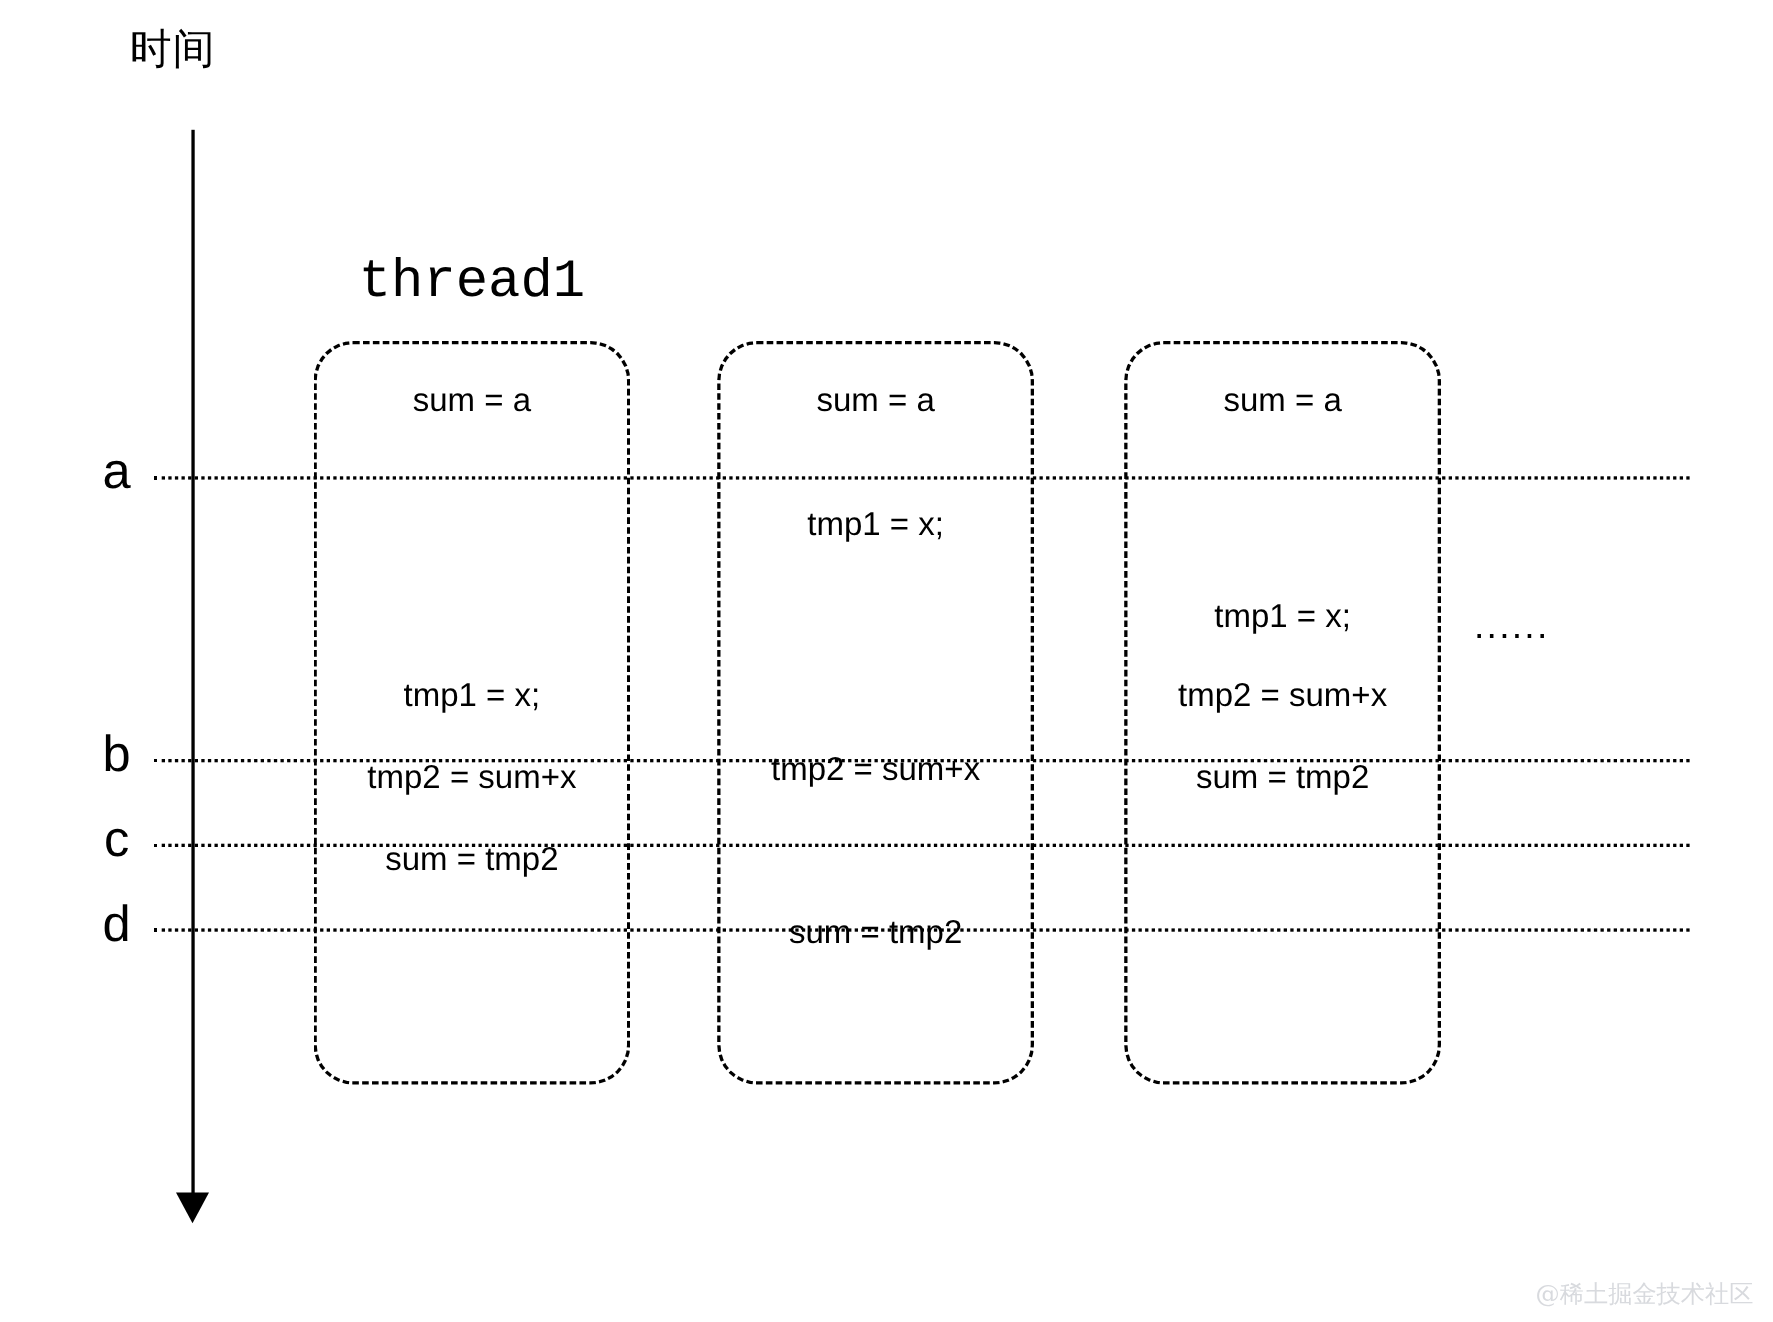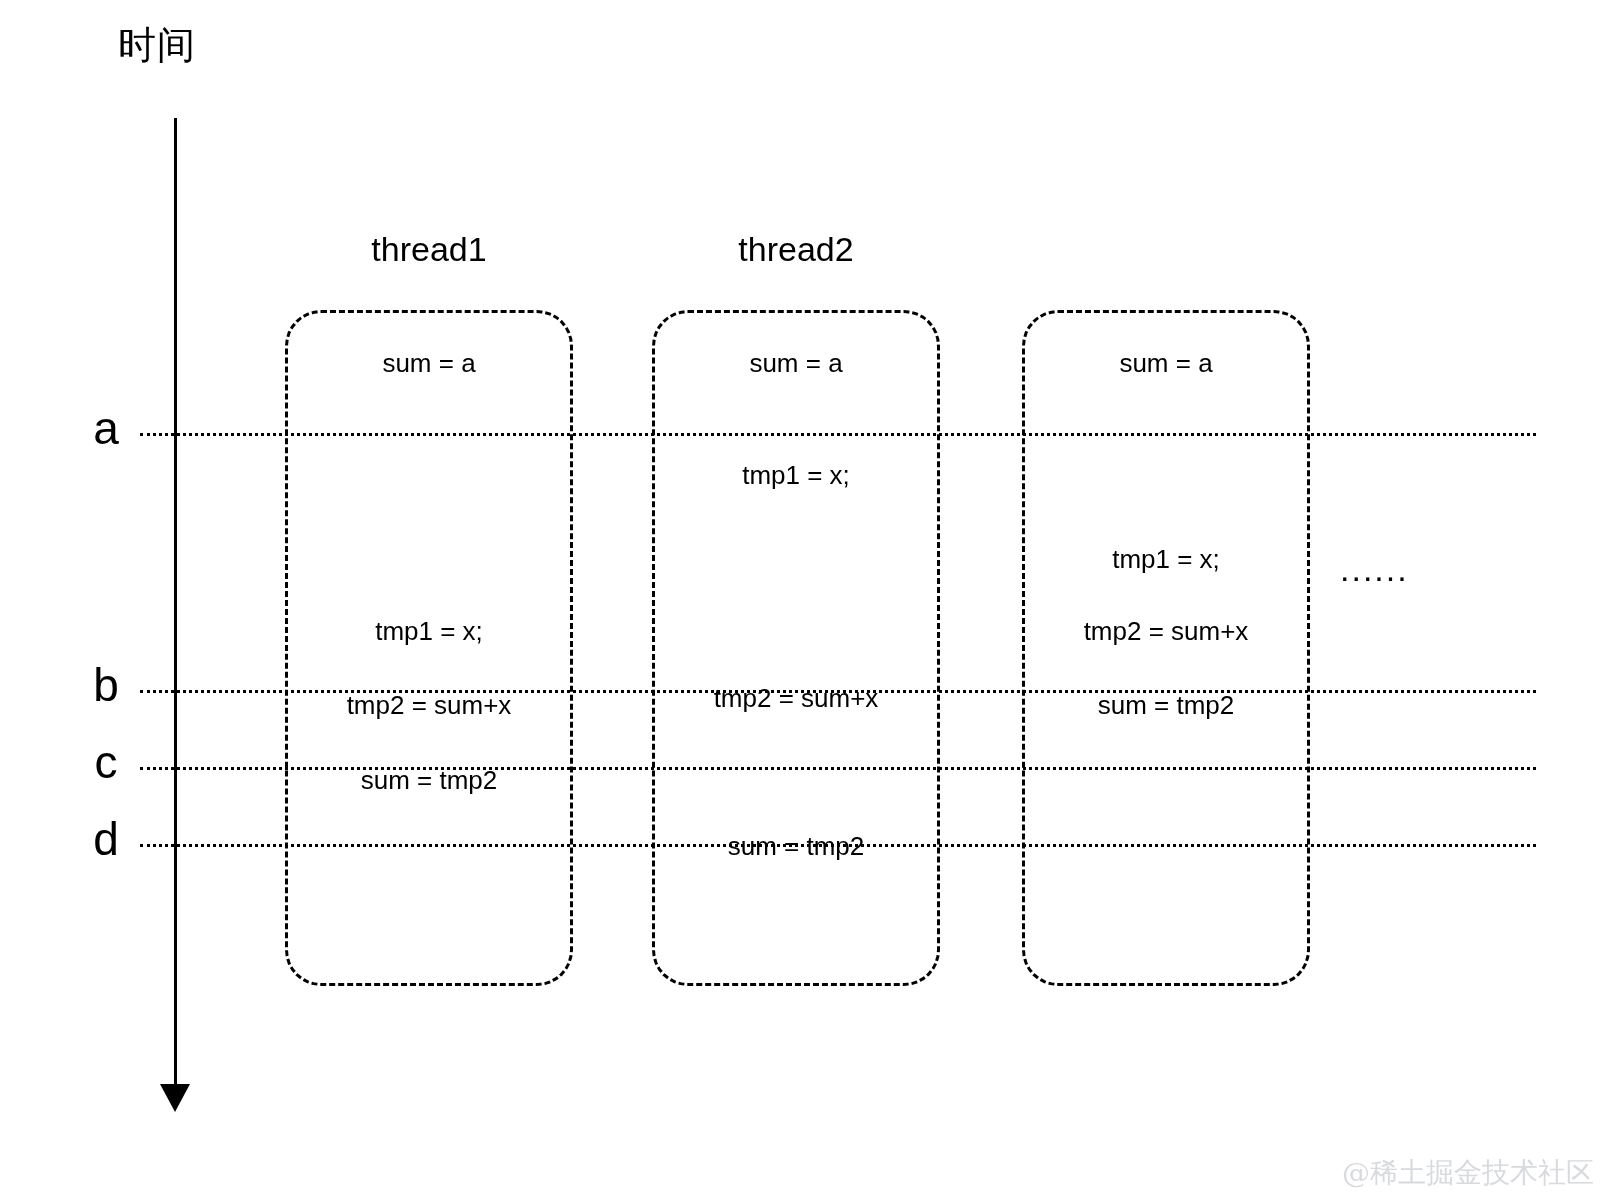--- a/index.html
+++ b/index.html
@@ -77,62 +77,63 @@
   .thread-col {
     position: absolute;
     top: 0;
   }
   .thread-title {
     position: absolute;
     top: 232px;
     left: 0;
     width: 100%;
     text-align: center;
-    font-size: 34px;
+    font-size: 49px;
     line-height: 1;
     white-space: nowrap;
+    font-family: Liberation Mono, monospace;
   }
   .thread-box {
     position: absolute;
     top: 310px;
     left: 0;
     width: 100%;
     height: 676px;
     border: 3px dashed #000000;
     border-radius: 36px;
     box-sizing: border-box;
     background: transparent;
   }
   .stmt {
     position: absolute;
     left: 0;
     width: 100%;
     text-align: center;
-    font-size: 26px;
+    font-size: 30px;
     line-height: 1;
     white-space: nowrap;
   }
 
   
   .ellipsis {
     position: absolute;
     left: 1340px;
     top: 552px;
     font-size: 34px;
     letter-spacing: 2px;
     line-height: 1;
     white-space: nowrap;
   }
 
   
   .watermark {
     position: absolute;
     right: 18px;
     bottom: 10px;
-    font-size: 28px;
+    font-size: 22px;
     color: #d8dade;
     white-space: nowrap;
     font-family: "DejaVu Serif", "Liberation Serif", serif;
   }
 </style>
 </head>
 <body>
 
 <div id="canvas">
 
@@ -161,21 +162,20 @@
   <div id="thread-columns">
       <div class="thread-col" style="left: 285px; width: 288px; height: 1202px;">
         <div class="thread-title">thread1</div>
         <div class="thread-box"></div>
         <div class="stmt" style="top: 350px;">sum = a</div>
         <div class="stmt" style="top: 618px;">tmp1 = x;</div>
         <div class="stmt" style="top: 692px;">tmp2 = sum+x</div>
         <div class="stmt" style="top: 767px;">sum = tmp2</div>
       </div>
       <div class="thread-col" style="left: 652px; width: 288px; height: 1202px;">
-        <div class="thread-title">thread2</div>
         <div class="thread-box"></div>
         <div class="stmt" style="top: 350px;">sum = a</div>
         <div class="stmt" style="top: 462px;">tmp1 = x;</div>
         <div class="stmt" style="top: 685px;">tmp2 = sum+x</div>
         <div class="stmt" style="top: 833px;">sum = tmp2</div>
       </div>
       <div class="thread-col" style="left: 1022px; width: 288px; height: 1202px;">
         <div class="thread-box"></div>
         <div class="stmt" style="top: 350px;">sum = a</div>
         <div class="stmt" style="top: 546px;">tmp1 = x;</div>

